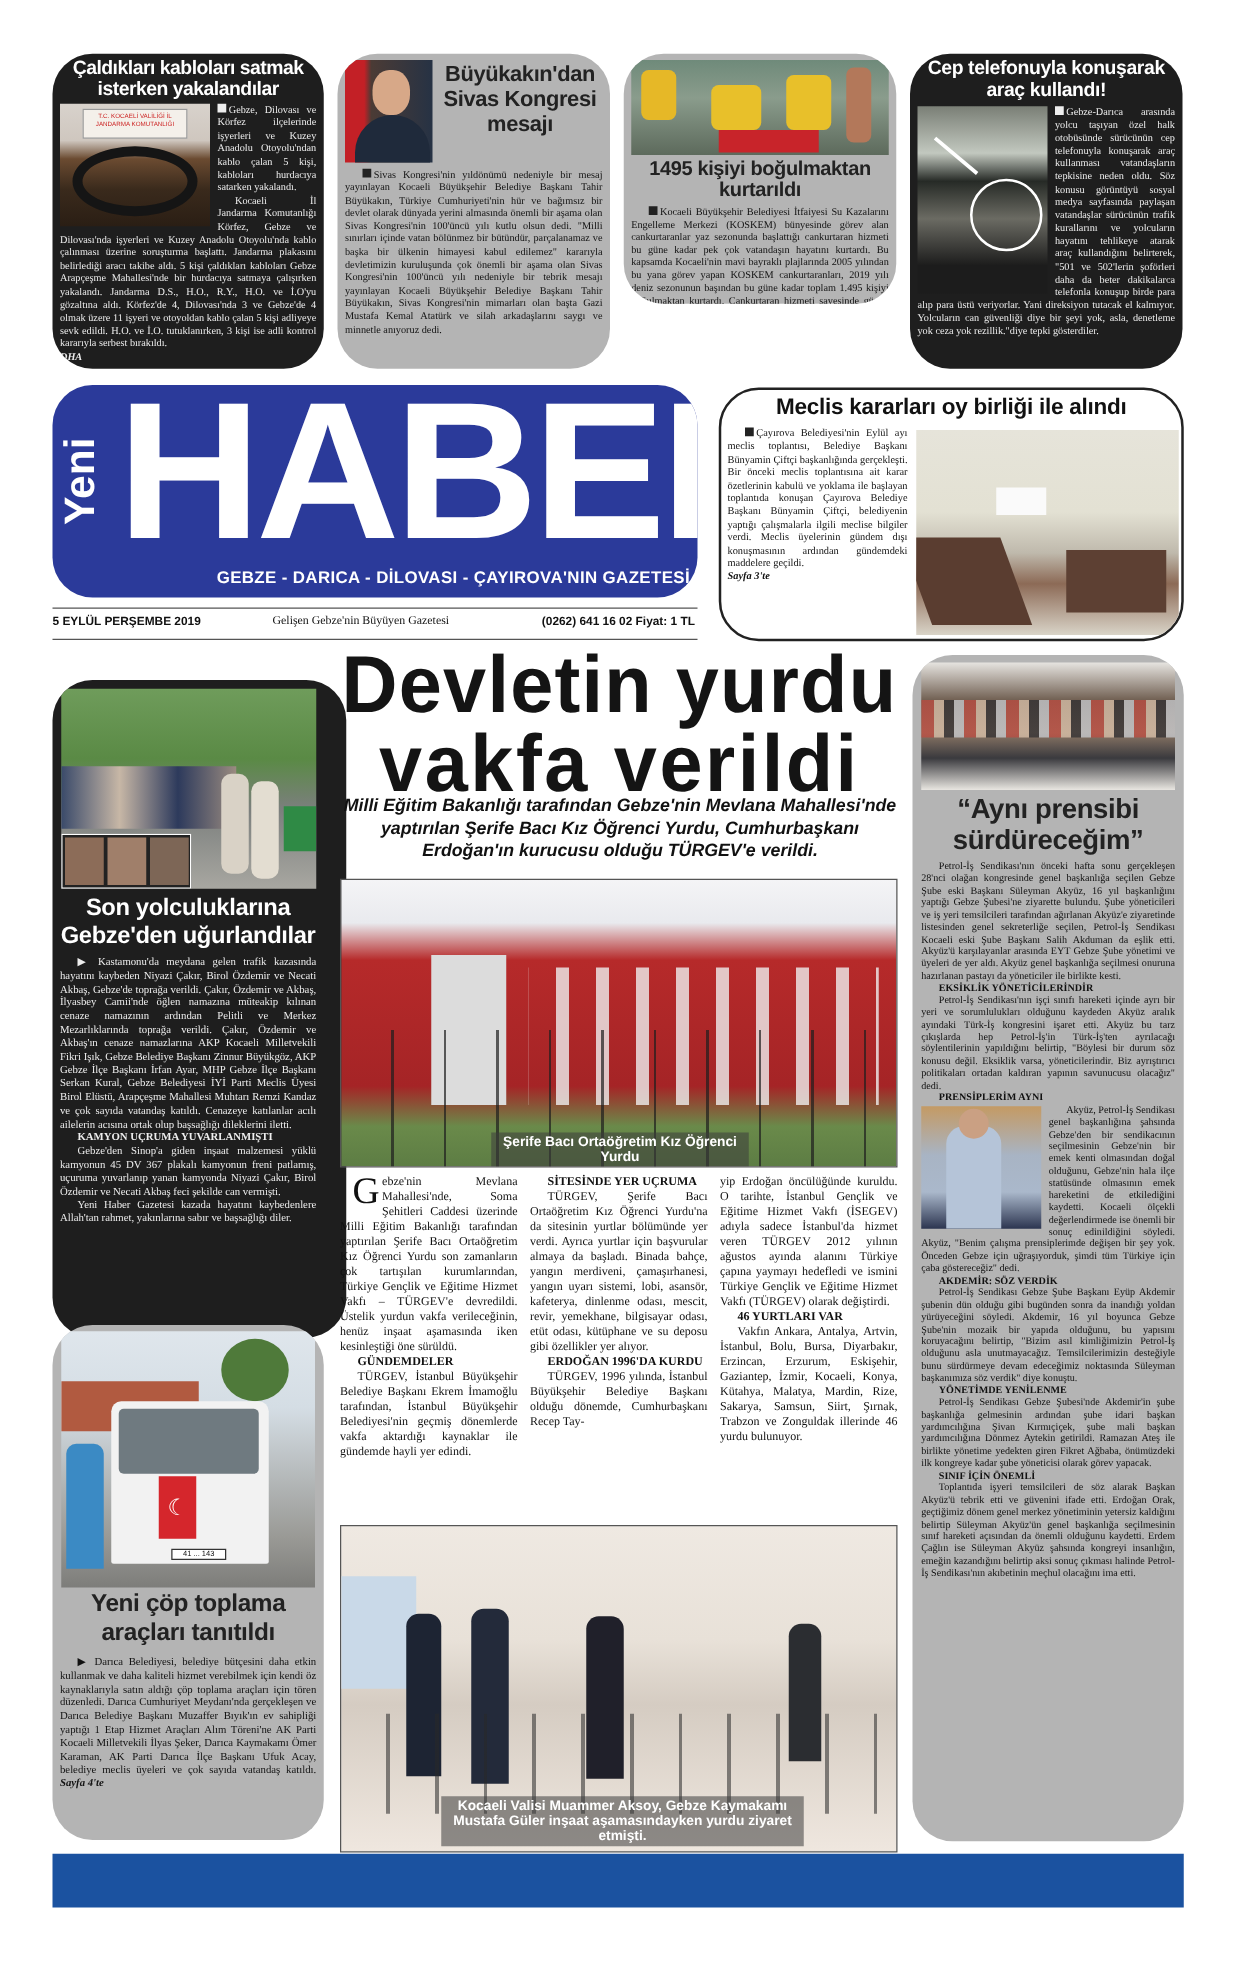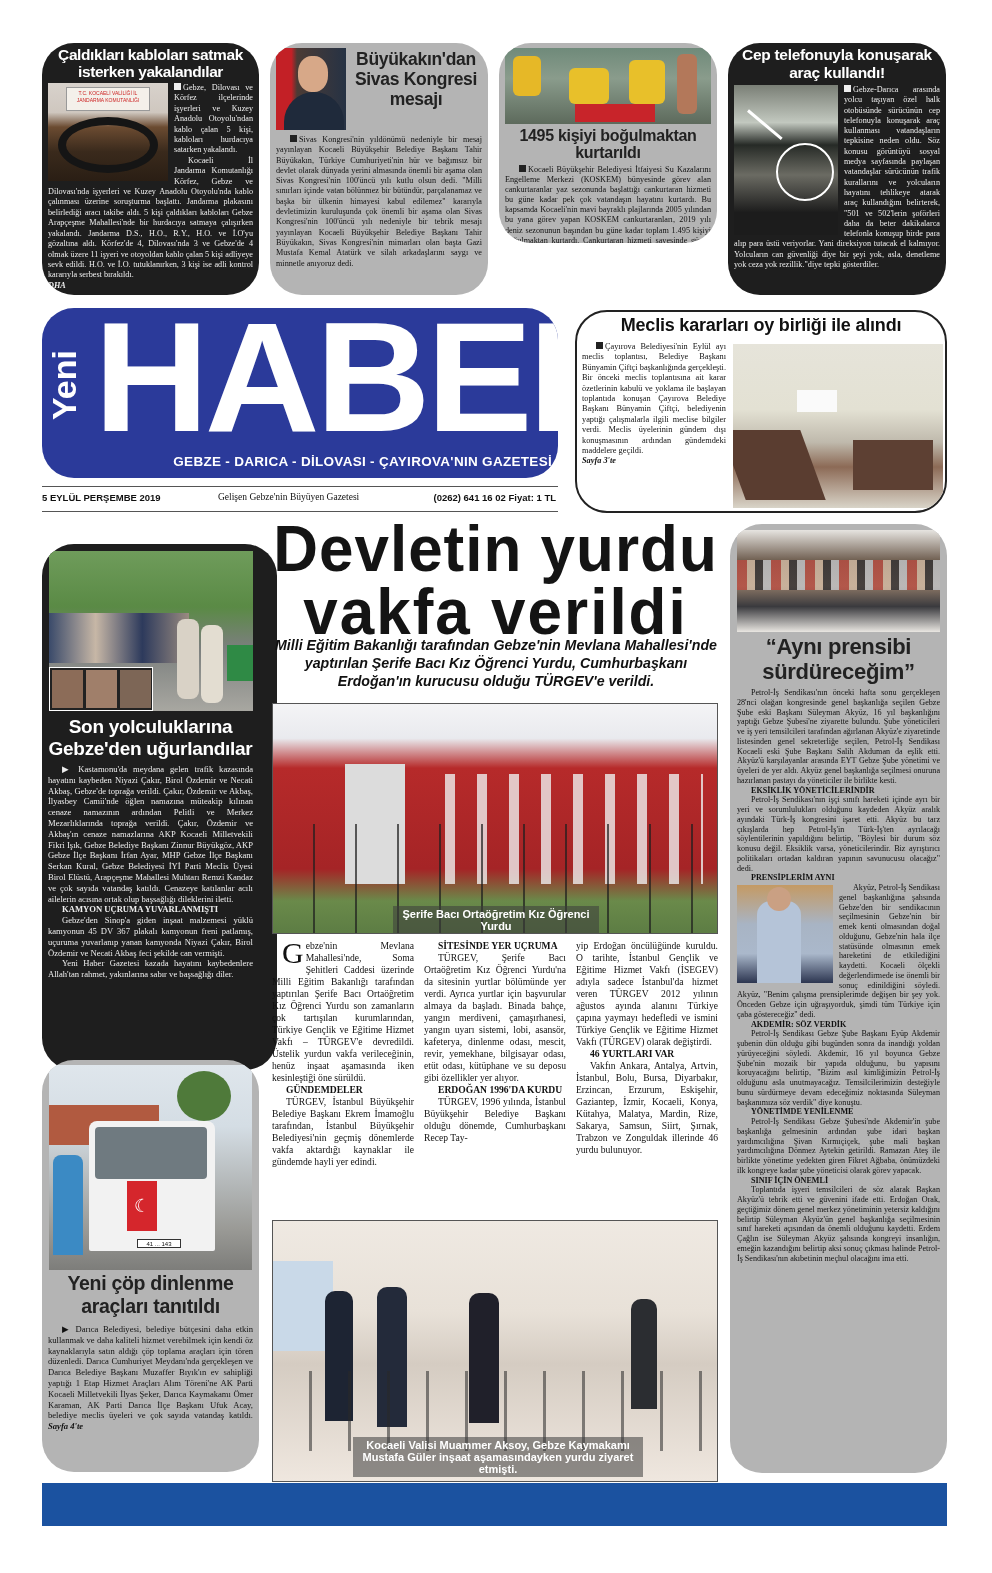--- a/index.html
+++ b/index.html
@@ -125,21 +125,21 @@
   <div style="position:absolute;left:7px;top:5px;width:203px;height:205px;background:linear-gradient(180deg,#dfe6ec 0%,#d4dde4 30%,#9a9a96 80%,#7d7d7a 100%);overflow:hidden;">
     <div style="position:absolute;left:128px;top:6px;width:54px;height:50px;background:#4f7a3a;border-radius:50%;"></div>
     <div style="position:absolute;left:0;top:40px;width:110px;height:40px;background:#b15a40;"></div>
     <div style="position:absolute;left:40px;top:56px;width:126px;height:130px;background:#f2f2f2;border-radius:8px 8px 2px 2px;">
       <div style="position:absolute;left:6px;top:6px;width:112px;height:52px;background:#6f7a80;border-radius:4px;"></div>
       <div style="position:absolute;left:38px;top:60px;width:30px;height:50px;background:#d5262c;color:#fff;font-size:18px;text-align:center;line-height:50px;">☾</div>
       <div style="position:absolute;left:48px;top:118px;width:44px;height:9px;background:#fff;border:1px solid #333;font-family:'Liberation Sans',sans-serif;font-size:6px;line-height:8px;text-align:center;">41 ... 143</div>
     </div>
     <div style="position:absolute;left:4px;top:90px;width:30px;height:100px;background:#3b8ac4;border-radius:8px 8px 0 0;"></div>
   </div>
-  <div class="hl" style="position:absolute;left:6px;top:212px;width:205px;font-size:19.5px;line-height:23px;color:#222;">Yeni çöp dinlenme araçları tanıtıldı</div>
+  <div class="hl" style="position:absolute;left:6px;top:212px;width:205px;font-size:19.5px;line-height:23px;color:#222;">Yeni çöp toplama araçları tanıtıldı</div>
   <div class="body-text" style="position:absolute;left:6px;top:264px;width:205px;font-size:8.6px;line-height:10.8px;">
     <p>▶ <span>Darıca Belediyesi, belediye bütçesini daha etkin kullanmak ve daha kaliteli hizmet verebilmek için kendi öz kaynaklarıyla satın aldığı çöp toplama araçları için tören düzenledi. Darıca Cumhuriyet Meydanı'nda gerçekleşen ve Darıca Belediye Başkanı Muzaffer Bıyık'ın ev sahipliği yaptığı 1 Etap Hizmet Araçları Alım Töreni'ne AK Parti Kocaeli Milletvekili İlyas Şeker, Darıca Kaymakamı Ömer Karaman, AK Parti Darıca İlçe Başkanı Ufuk Acay, belediye meclis üyeleri ve çok sayıda vatandaş katıldı.</span> <span class="sayfa">Sayfa 4'te</span></p>
   </div>
 </div>
 
 <div class="abs hl" style="left:268px;top:518px;width:455px;font-size:62px;line-height:62px;color:#141414;letter-spacing:1px;transform:scaleY(1.04);">Devletin yurdu</div>
 <div class="abs hl" style="left:268px;top:581px;width:455px;font-size:62px;line-height:62px;color:#141414;letter-spacing:2px;transform:scaleY(1.04);">vakfa verildi</div>
 <div class="abs" style="left:272px;top:636px;width:448px;font-family:'Liberation Sans',sans-serif;font-weight:bold;font-style:italic;font-size:14.2px;line-height:18px;text-align:center;color:#111;">Milli Eğitim Bakanlığı tarafından Gebze'nin Mevlana Mahallesi'nde yaptırılan Şerife Bacı Kız Öğrenci Yurdu, Cumhurbaşkanı Erdoğan'ın kurucusu olduğu TÜRGEV'e verildi.</div>
 
 <div class="img" style="left:272px;top:703px;width:446px;height:231px;background:linear-gradient(180deg,#f4f4f6 0%,#e9eaee 15%,#b62a2a 28%,#a52426 72%,#6a8a4a 86%,#5d7d44 100%);border:1px solid #555;">

